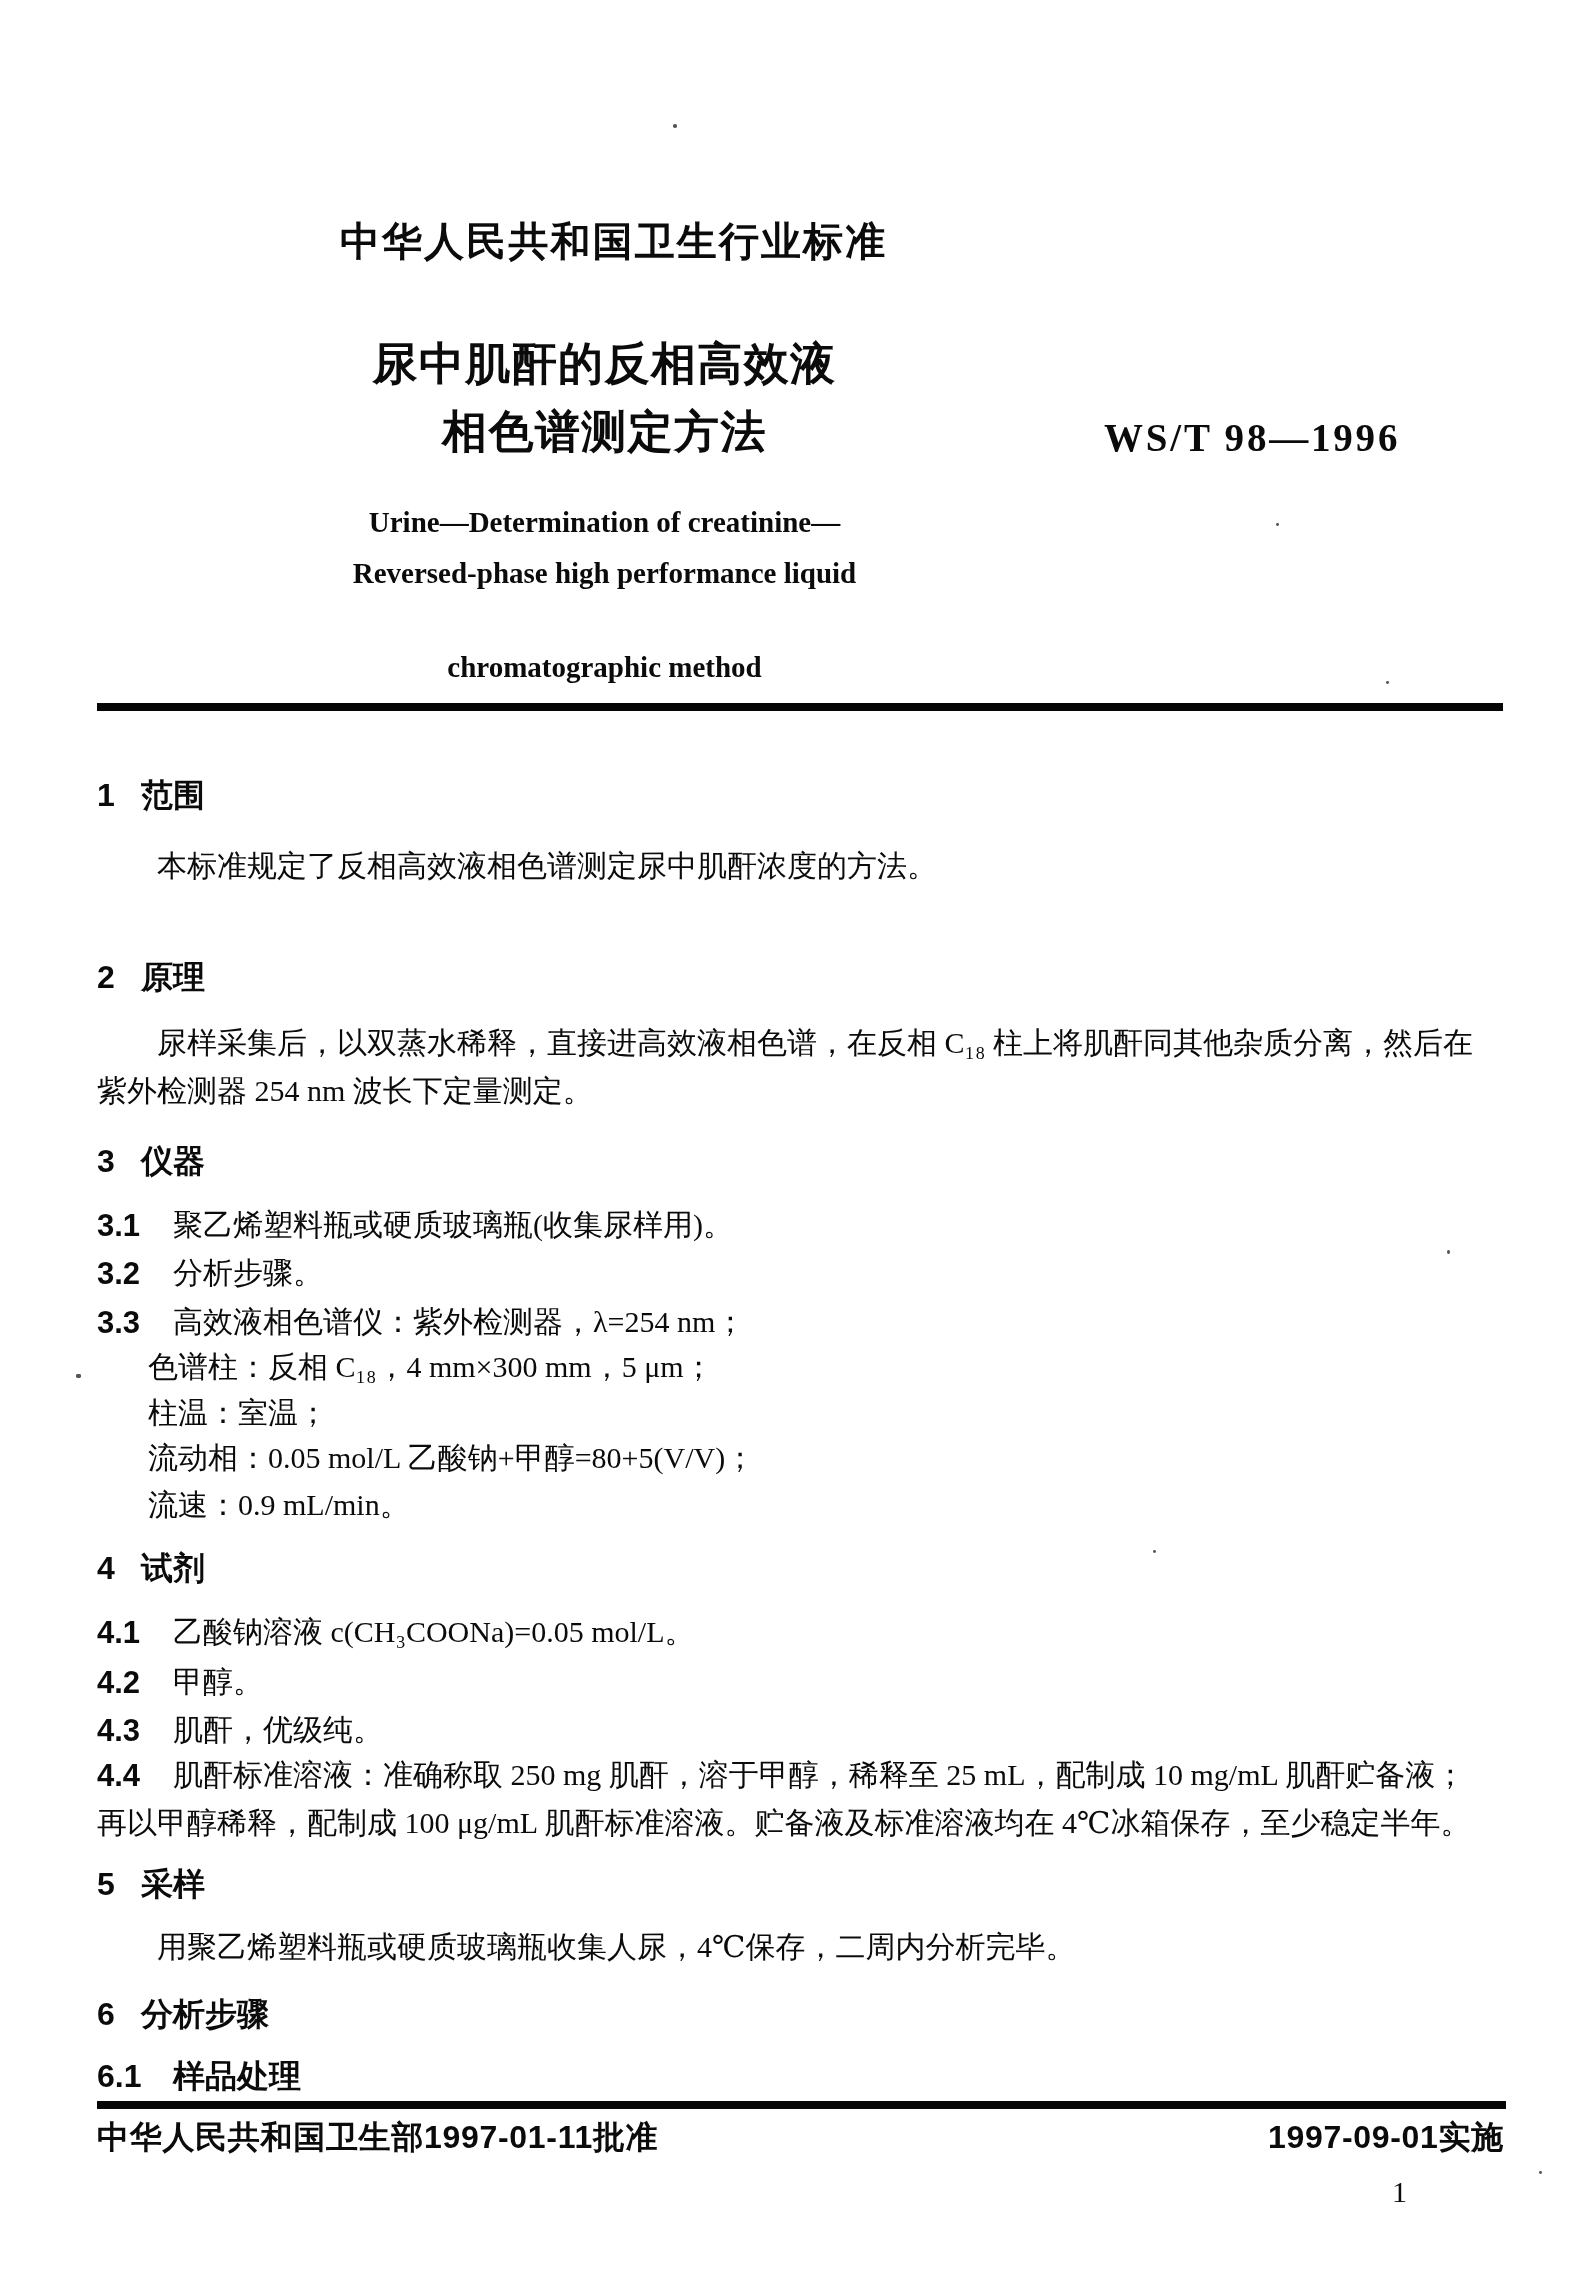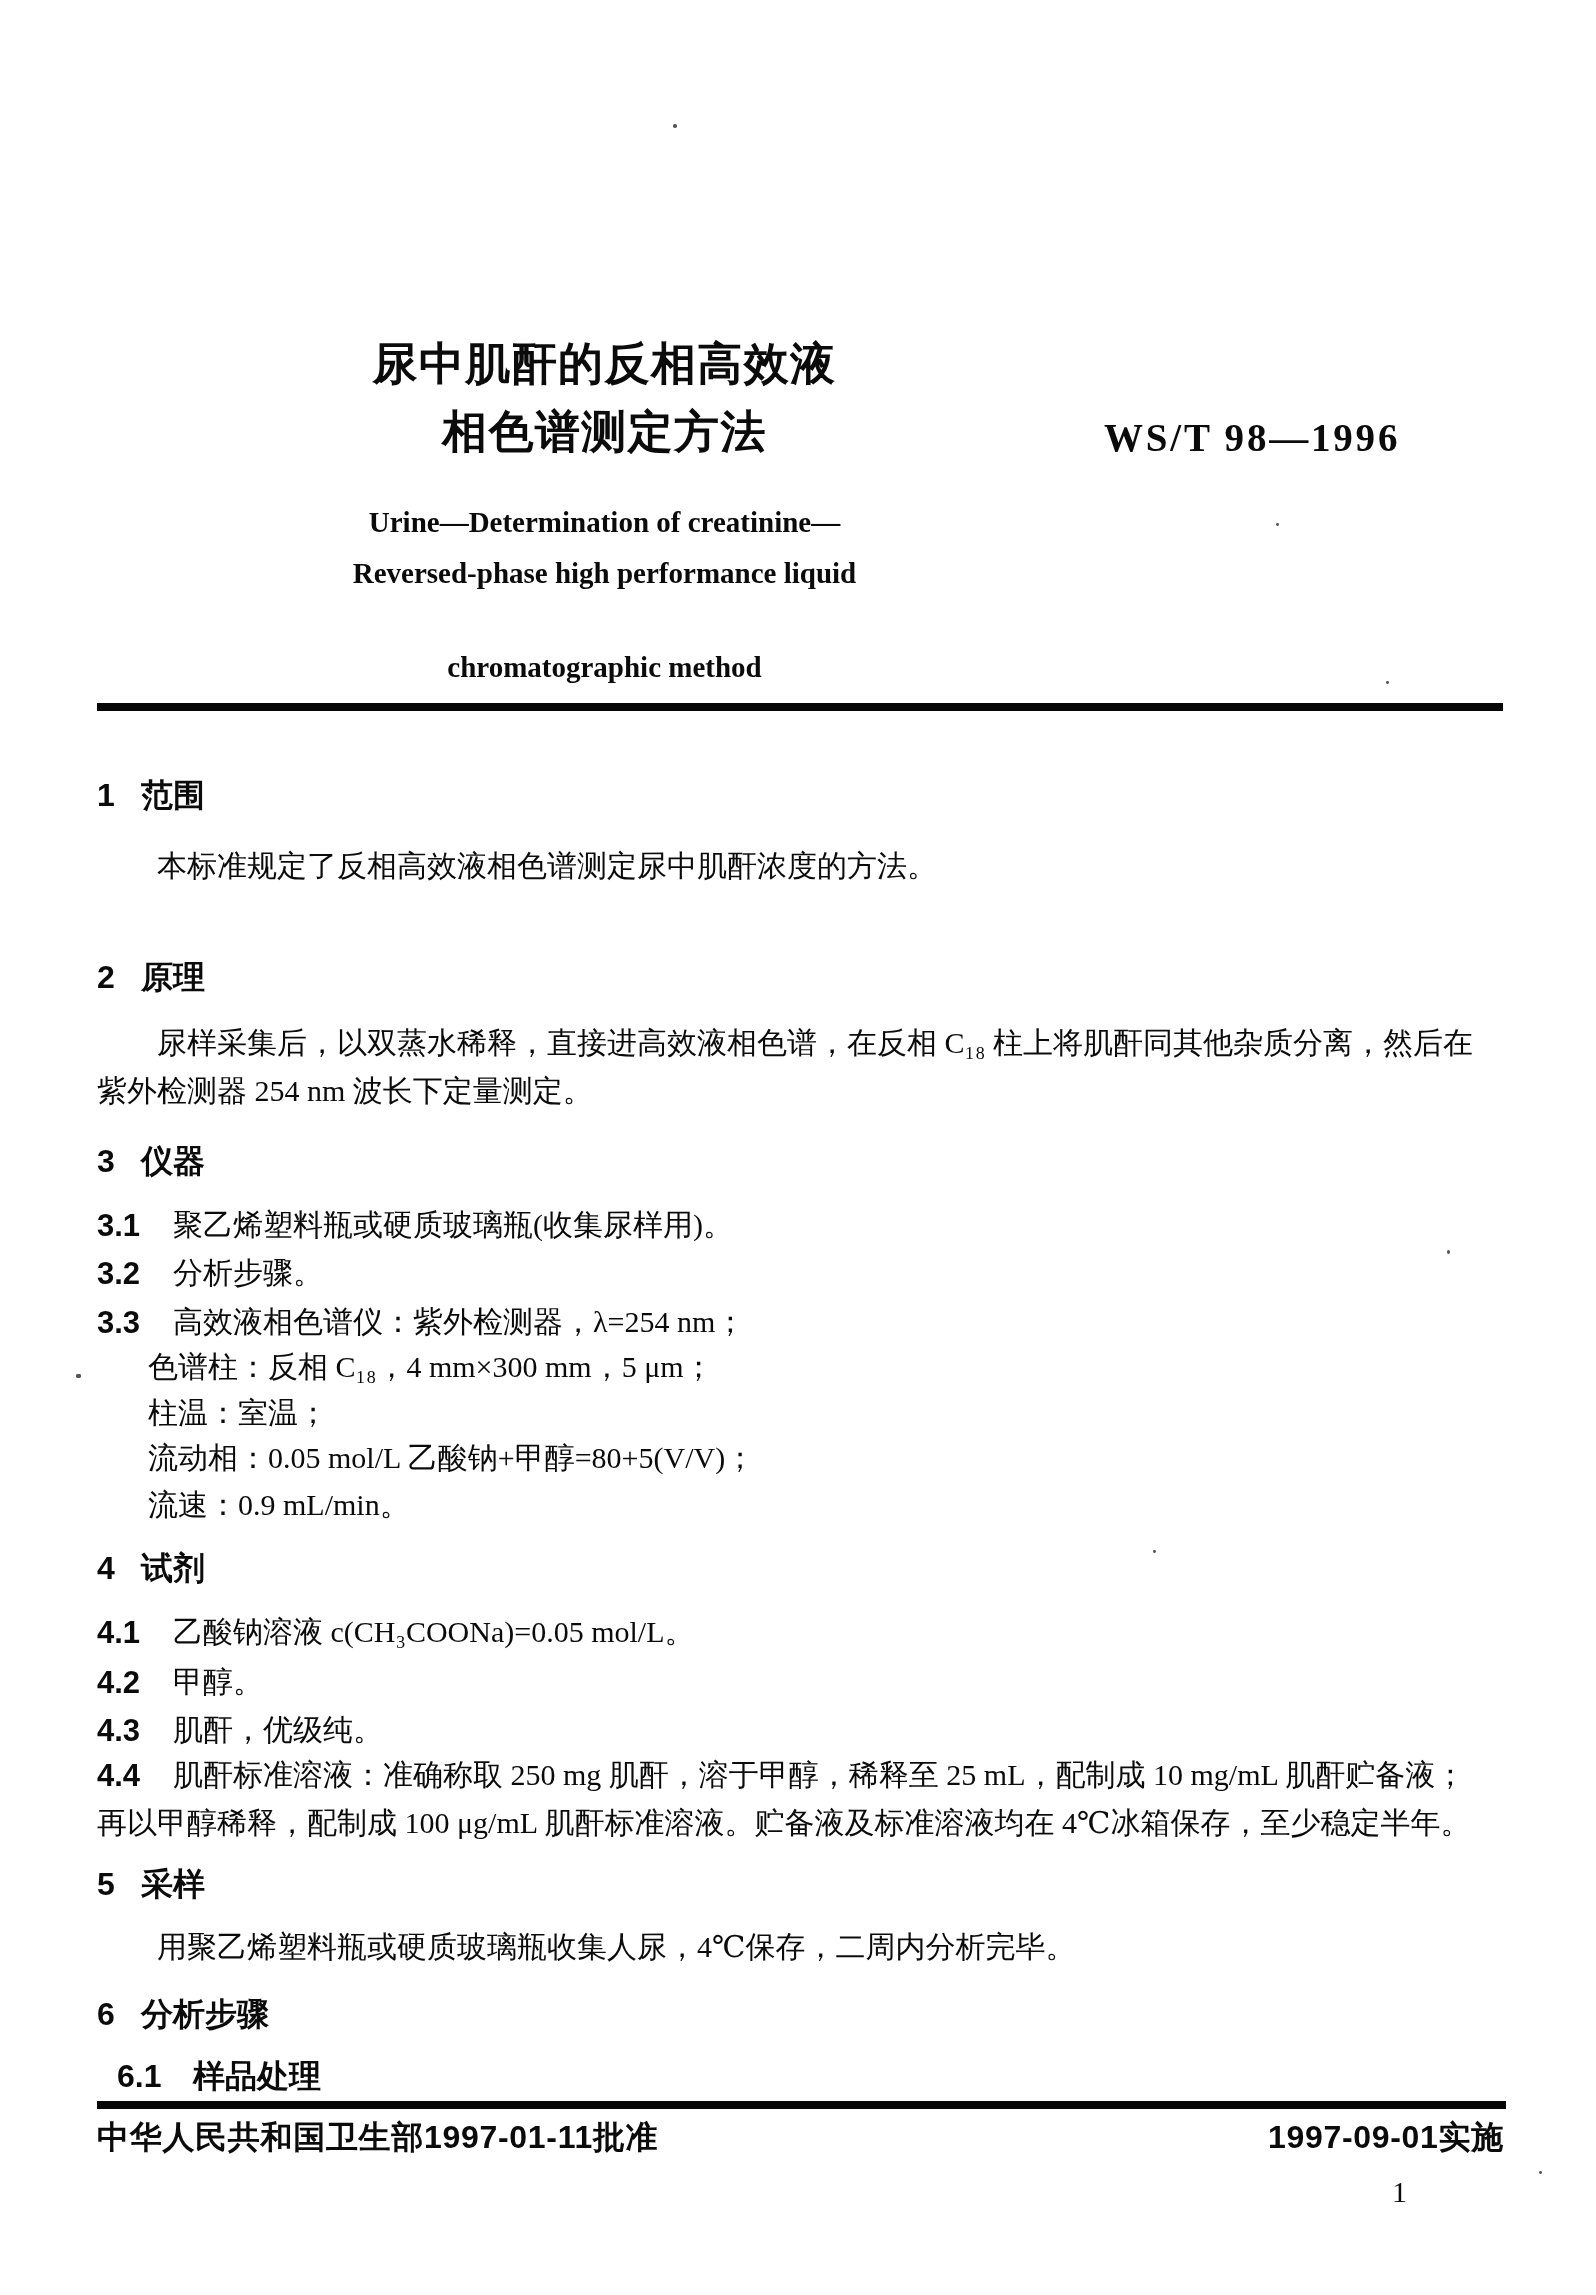--- a/index.html
+++ b/index.html
@@ -33,21 +33,21 @@
 
   
   .heading{position:absolute;display:flex;font-size:32px;line-height:1;}
   .heading .no{width:44px;}
   [data-name="section-1-heading"]{left:97px;top:779px;}
   [data-name="section-2-heading"]{left:97px;top:961px;}
   [data-name="section-3-heading"]{left:97px;top:1145px;}
   [data-name="section-4-heading"]{left:97px;top:1552px;}
   [data-name="section-5-heading"]{left:97px;top:1868px;}
   [data-name="section-6-heading"]{left:97px;top:1998px;}
-  [data-name="section-6-1-heading"]{left:97px;top:2060px;margin-left:20px;}
+  [data-name="section-6-1-heading"]{left:97px;top:2060px;}
   [data-name="section-6-1-heading"] .no{width:76px;}
 
   
   .clause{position:absolute;display:flex;left:97px;line-height:1;}
   .clause .no{width:76px;font-family:"Liberation Sans","DejaVu Sans",sans-serif;font-weight:bold;font-size:31px;}
   .clause .tx{font-size:30px;}
   [data-name="clause-3-1"]{top:1210px;}
   [data-name="clause-3-2"]{top:1258px;}
   [data-name="clause-3-3"]{top:1307px;}
   [data-name="clause-4-1"]{top:1617px;}
@@ -88,20 +88,21 @@
 <div class="page" data-name="page">
 
   <div class="dot d1" data-name="scan-artifact-dot"></div>
   <div class="dot d2" data-name="scan-artifact-dot"></div>
   <div class="dot d3" data-name="scan-artifact-dot"></div>
   <div class="dot d4" data-name="scan-artifact-dot"></div>
   <div class="dot d5" data-name="scan-artifact-dot"></div>
   <div class="dot d6" data-name="scan-artifact-dot"></div>
   <div class="dot d7" data-name="scan-artifact-dot"></div>
 
+  <div class="line sans b" data-name="standard-type-heading">中华人民共和国卫生行业标准</div>
 
   <div class="line sans b title-zh" data-name="doc-title-line-1">尿中肌酐的反相高效液</div>
   <div class="line sans b title-zh" data-name="doc-title-line-2">相色谱测定方法</div>
 
   <div class="line serif b" data-name="standard-number">WS/T 98—1996</div>
 
   <div class="line serif b title-en" data-name="english-title-line-1">Urine—Determination of creatinine—</div>
   <div class="line serif b title-en" data-name="english-title-line-2">Reversed-phase high performance liquid</div>
   <div class="line serif b title-en" data-name="english-title-line-3">chromatographic method</div>
 

